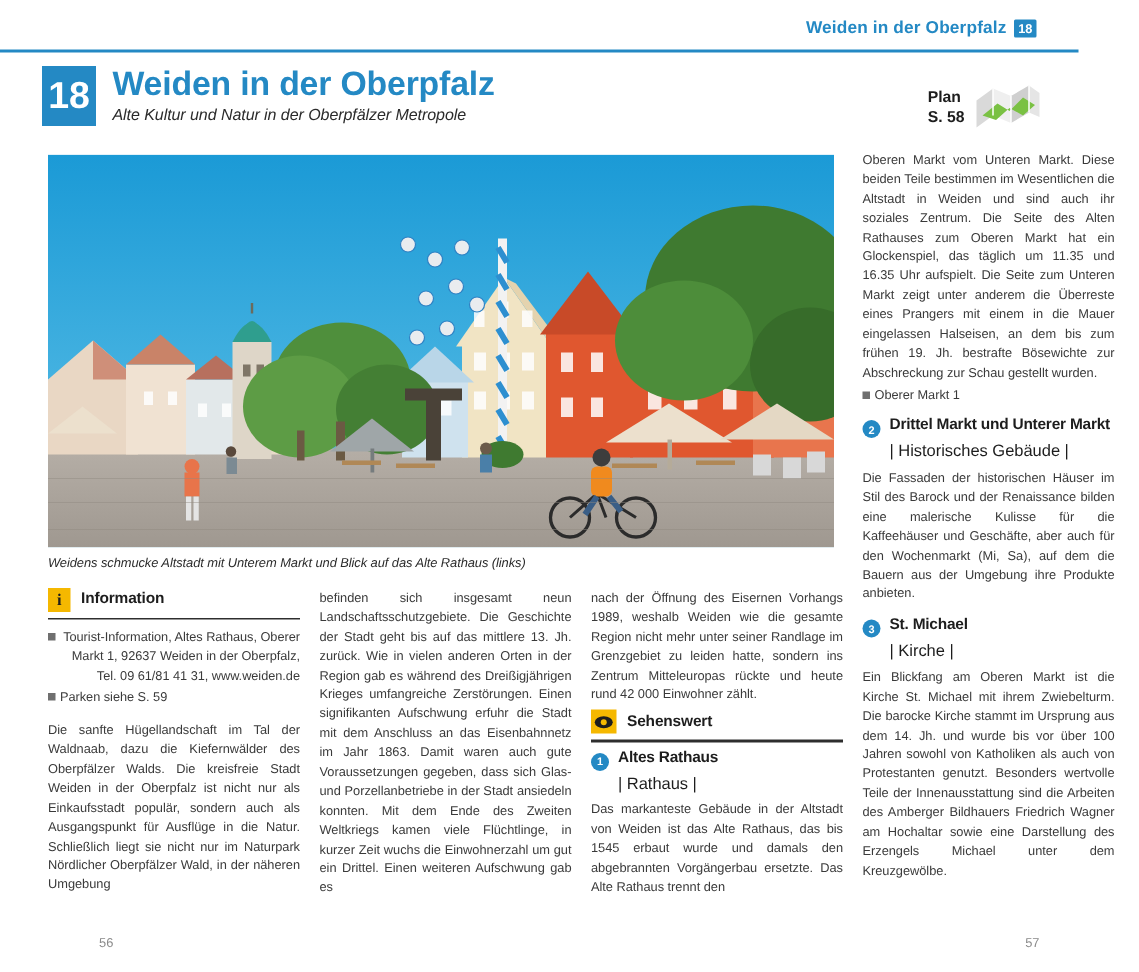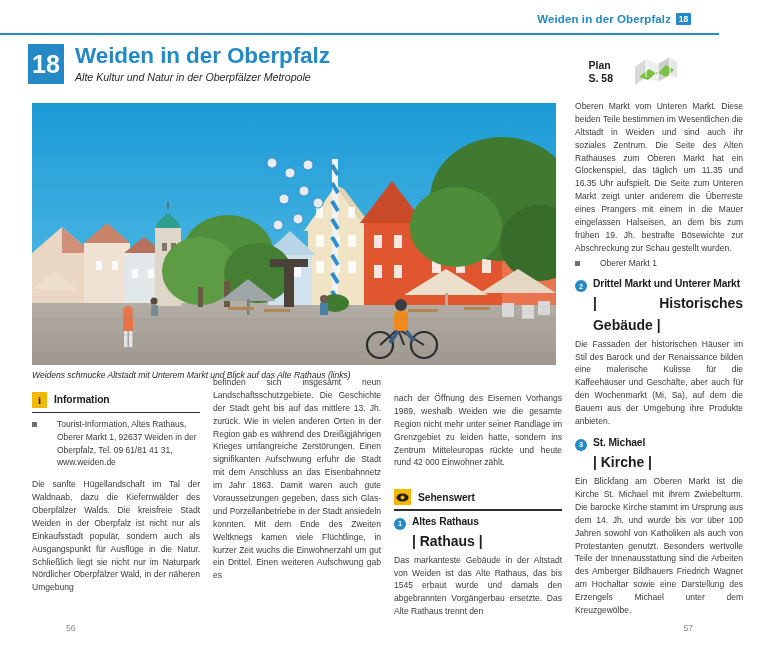--- a/index.html
+++ b/index.html
@@ -56,22 +56,22 @@
     letter-spacing: -.1px;
   }
   .chapter-subtitle {
     font-size: 10.7px; font-style: italic;
     color: #2b2b2b; margin-top: 3px;
     letter-spacing: -.05px;
   }
 
   
   .plan-ref {
-    position: absolute; right: 40px; top: 55px;
-    display: flex; align-items: center; gap: 20px;
+    position: absolute; right: 24px; top: 55px;
+    display: flex; align-items: center; gap: 6px;
   }
   .plan-ref-text {
     font-size: 10.5px; font-weight: bold; color: #1d1d1d;
     line-height: 1.25; text-align: left;
   }
   .map-icon { width: 46px; height: 34px; display: block; }
 
   
   .photo {
     position: absolute;
@@ -92,21 +92,21 @@
   .col {
     position: absolute;
     font-size: 8.55px;
     color: #3a3a3a;
     line-height: 1.51;
     text-align: justify;
     letter-spacing: -.02px;
   }
   .col p { margin: 0 0 0 0; }
   .col-1 { left: 32px;  top: 392px; width: 168px; }
-  .col-2 { left: 213px; top: 376px; width: 168px; }
+  .col-2 { left: 213px; top: 392px; width: 168px; }
   .col-3 { left: 394px; top: 392px; width: 168px; }
   .col-4 { left: 575px; top: 100px; width: 168px; }
 
   
   .info-box { margin-bottom: 9px; }
   .info-head {
     display: flex; align-items: center; gap: 7px;
     padding-bottom: 4px;
   }
   .info-icon {
@@ -118,32 +118,32 @@
     line-height: 1;
   }
   .box-title {
     font-size: 10.3px; font-weight: bold; color: #1d1d1d;
     letter-spacing: -.1px;
   }
   .info-rule {
     height: 1.2px; background: #2e2e2e; margin-bottom: 5px;
   }
   .bullet-line {
-    display: flex; gap: 20px; margin-bottom: 2px;
-    text-align: left;
+    display: flex; gap: 3px; margin-bottom: 2px;
+    text-align: right;
   }
   .bullet-sq {
     flex: none;
     width: 5px; height: 5px; background: #6f6f6f;
     margin-top: 4px;
   }
   .bullet-text { font-size: 8.5px; line-height: 1.5; color: #3a3a3a; }
 
   
-  .sights-box { margin: 20px 0 2px; }
+  .sights-box { margin: 4px 0 2px; }
   .eye-icon {
     width: 17px; height: 16px;
     background: #f5b800;
     display: flex; align-items: center; justify-content: center;
   }
   .eye-icon svg { display: block; }
 
   .sight {
     margin-top: 2px;
   }
@@ -157,21 +157,21 @@
     background: #2489c4; color: #fff;
     font-size: 7.3px; font-weight: bold;
     display: flex; align-items: center; justify-content: center;
     margin-top: 2px;
   }
   .sight-name {
     font-size: 10.3px; font-weight: bold; color: #1d1d1d;
     line-height: 1.18; letter-spacing: -.15px;
   }
   .sight-kind {
-    font-size: 14px; color: #1d1d1d; font-weight: bold;
+    font-size: 11px; color: #1d1d1d; font-weight: normal;
     margin: 1px 0 2px 18px;
   }
   .sight-body { text-align: justify; }
   .sight-addr { margin-top: 2px; }
 
   .para-gap { margin-top: 9px; }
 
   
   .folio {
     position: absolute; top: 623px;
@@ -366,20 +366,24 @@
     <div class="info-box">
       <div class="info-head">
         <span class="info-icon">i</span>
         <span class="box-title">Information</span>
       </div>
       <div class="info-rule"></div>
       <div class="bullet-line">
         <span class="bullet-sq"></span>
         <span class="bullet-text">Tourist-Information, Altes Rathaus, Oberer Markt 1, 92637 Weiden in der Oberpfalz, Tel. 09 61/81 41 31, www.weiden.de</span>
       </div>
+      <div class="bullet-line">
+        <span class="bullet-sq"></span>
+        <span class="bullet-text">Parken siehe S. 59</span>
+      </div>
     </div>
     <p class="para-gap">Die sanfte Hügellandschaft im Tal der Waldnaab, dazu die Kiefernwälder des Oberpfälzer Walds. Die kreisfreie Stadt Weiden in der Oberpfalz ist nicht nur als Einkaufsstadt populär, sondern auch als Ausgangspunkt für Ausflüge in die Natur. Schließlich liegt sie nicht nur im Naturpark Nördlicher Oberpfälzer Wald, in der näheren Umgebung</p>
   </div>
 
   <div class="col col-2">
     <p>befinden sich insgesamt neun Landschaftsschutzgebiete. Die Geschichte der Stadt geht bis auf das mittlere 13. Jh. zurück. Wie in vielen anderen Orten in der Region gab es während des Dreißigjährigen Krieges umfangreiche Zerstörungen. Einen signifikanten Aufschwung erfuhr die Stadt mit dem Anschluss an das Eisenbahnnetz im Jahr 1863. Damit waren auch gute Voraussetzungen gegeben, dass sich Glas- und Porzellanbetriebe in der Stadt ansiedeln konnten. Mit dem Ende des Zweiten Weltkriegs kamen viele Flüchtlinge, in kurzer Zeit wuchs die Einwohnerzahl um gut ein Drittel. Einen weiteren Aufschwung gab es</p>
   </div>
 
   <div class="col col-3">
     <p>nach der Öffnung des Eisernen Vorhangs 1989, weshalb Weiden wie die gesamte Region nicht mehr unter seiner Randlage im Grenzgebiet zu leiden hatte, sondern ins Zentrum Mitteleuropas rückte und heute rund 42 000 Einwohner zählt.</p>

